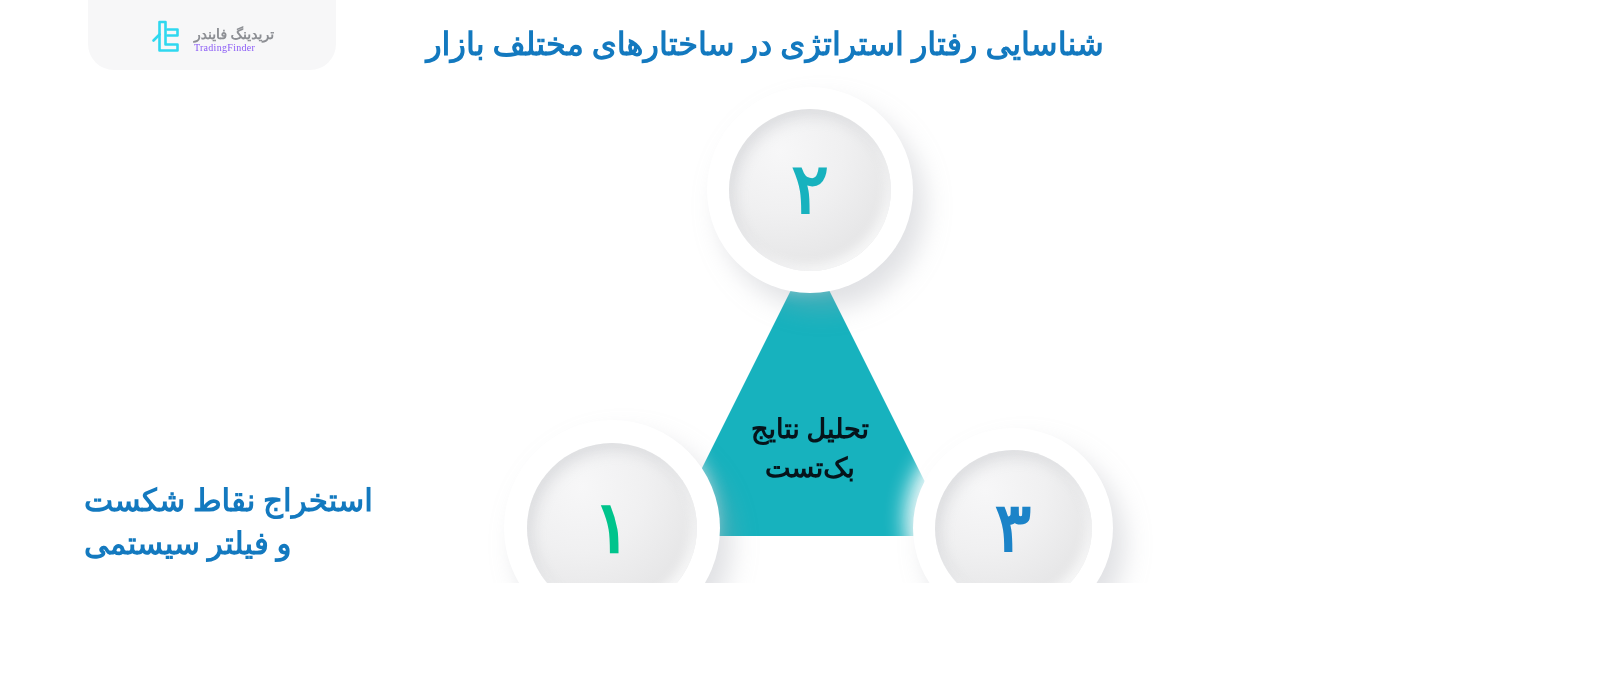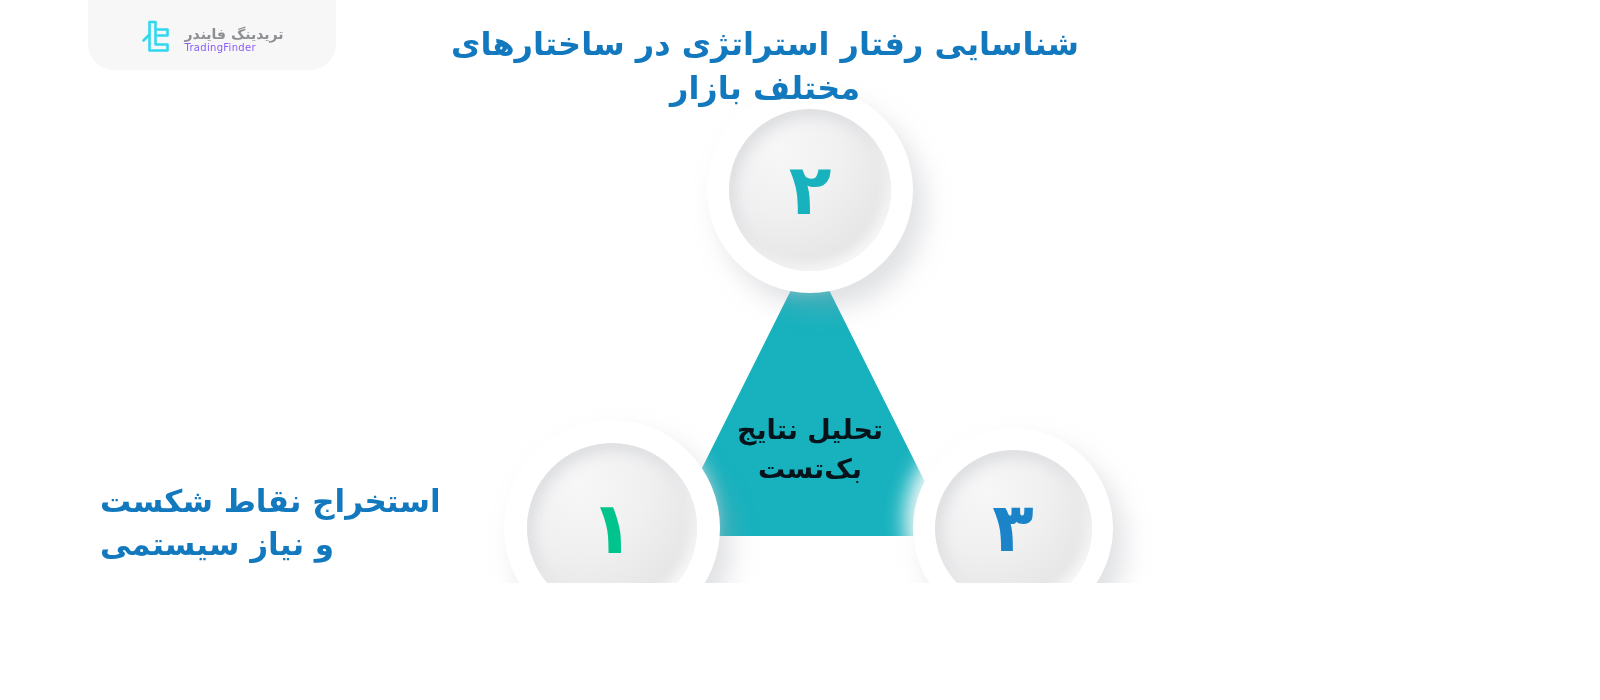--- a/index.html
+++ b/index.html
@@ -8,20 +8,21 @@
     width:1600px;height:700px;
     background:#ffffff;
     font-family:"DejaVu Sans","Liberation Sans",sans-serif;
     overflow:hidden;
   }
   #stage{
     position:relative;
     width:1600px;height:583px;
     background:#ffffff;
     overflow:hidden;
+    font-family:Liberation Serif, serif;
   }
 
   
   #brand-plate{
     position:absolute;
     left:88px;top:-46px;
     width:248px;height:116px;
     background:#f7f7f8;
     border-radius:0 0 26px 26px;
     display:flex;align-items:flex-end;
@@ -114,21 +115,21 @@
     font-weight:700;
     direction:rtl;
     line-height:1.38;
     z-index:7;
   }
   #label-top{
     left:400px;top:22px;width:730px;
     font-size:32px;text-align:center;
   }
   #label-left{
-    left:100px;top:480px;width:390px;
+    left:84px;top:480px;width:390px;
     font-size:31px;text-align:left;
   }
   #label-left span{display:block;}
   #label-right{
     left:1130px;top:490px;width:350px;
     font-size:31px;text-align:right;
   }
 </style>
 </head>
 <body>
@@ -175,17 +176,17 @@
 
   <div id="center-caption" style="color: rgb(6, 19, 26); margin-top: 28px;">
     <span>تحلیل نتایج</span>
     <span>بک‌تست</span>
   </div>
 
   <div class="edge-label" id="label-top" style="color: rgb(19, 121, 191); text-align: center;">شناسایی رفتار استراتژی در ساختارهای مختلف بازار</div>
 
   <div class="edge-label" id="label-left" style="color: rgb(19, 121, 191);">
     <span>استخراج نقاط شکست</span>
-    <span>و نیاز سیستمی</span>
+    <span>و فیلتر سیستمی</span>
   </div>
 
 
 </div>
 
 </body></html>

